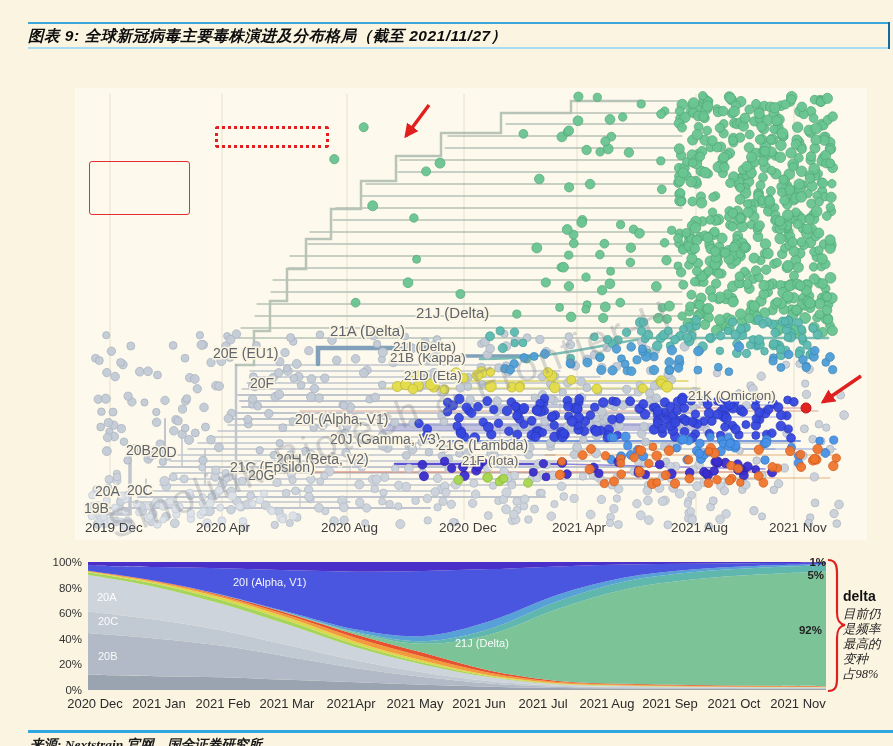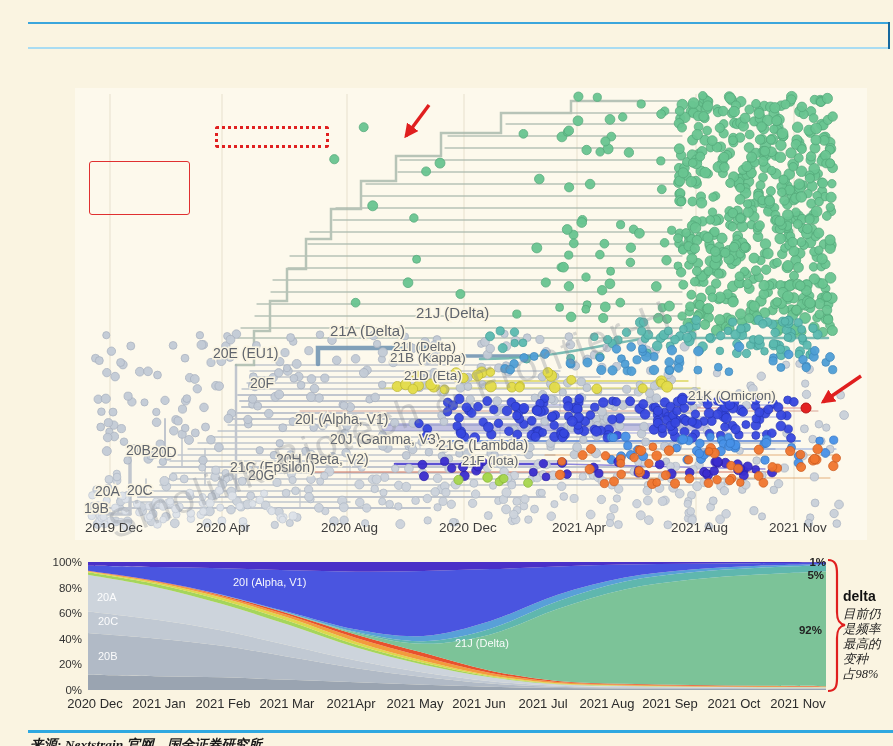--- a/index.html
+++ b/index.html
@@ -20,20 +20,21 @@
   .frame.dashed{border:3px dotted #e02020;}
   .footer-rule{position:absolute;left:28px;right:0;top:730px;height:2.5px;background:#2fa8e0;}
   .footer-text{position:absolute;left:30px;top:736px;font-size:13.5px;font-weight:600;font-style:italic;
         font-family:"Liberation Serif",serif;color:#1a1a1a;white-space:nowrap;}
 </style>
 </head>
 <body>
 
 <div class="page">
   <div class="trule-top"></div>
+  <div class="page-title">图表 9: 全球新冠病毒主要毒株演进及分布格局（截至 2021/11/27）</div>
   <div class="trule-bottom"></div>
   <div class="trule-right"></div>
 
   <div id="legend-col1" class="legend-col" style="left:95px">
       <div class="legend-row">
         <span class="sw" style="background: rgb(64, 38, 211);"></span>
         <span class="legend-label">20H (Beta, V2)</span>
       </div>
       <div class="legend-row">
         <span class="sw" style="background: rgb(65, 73, 232);"></span>

